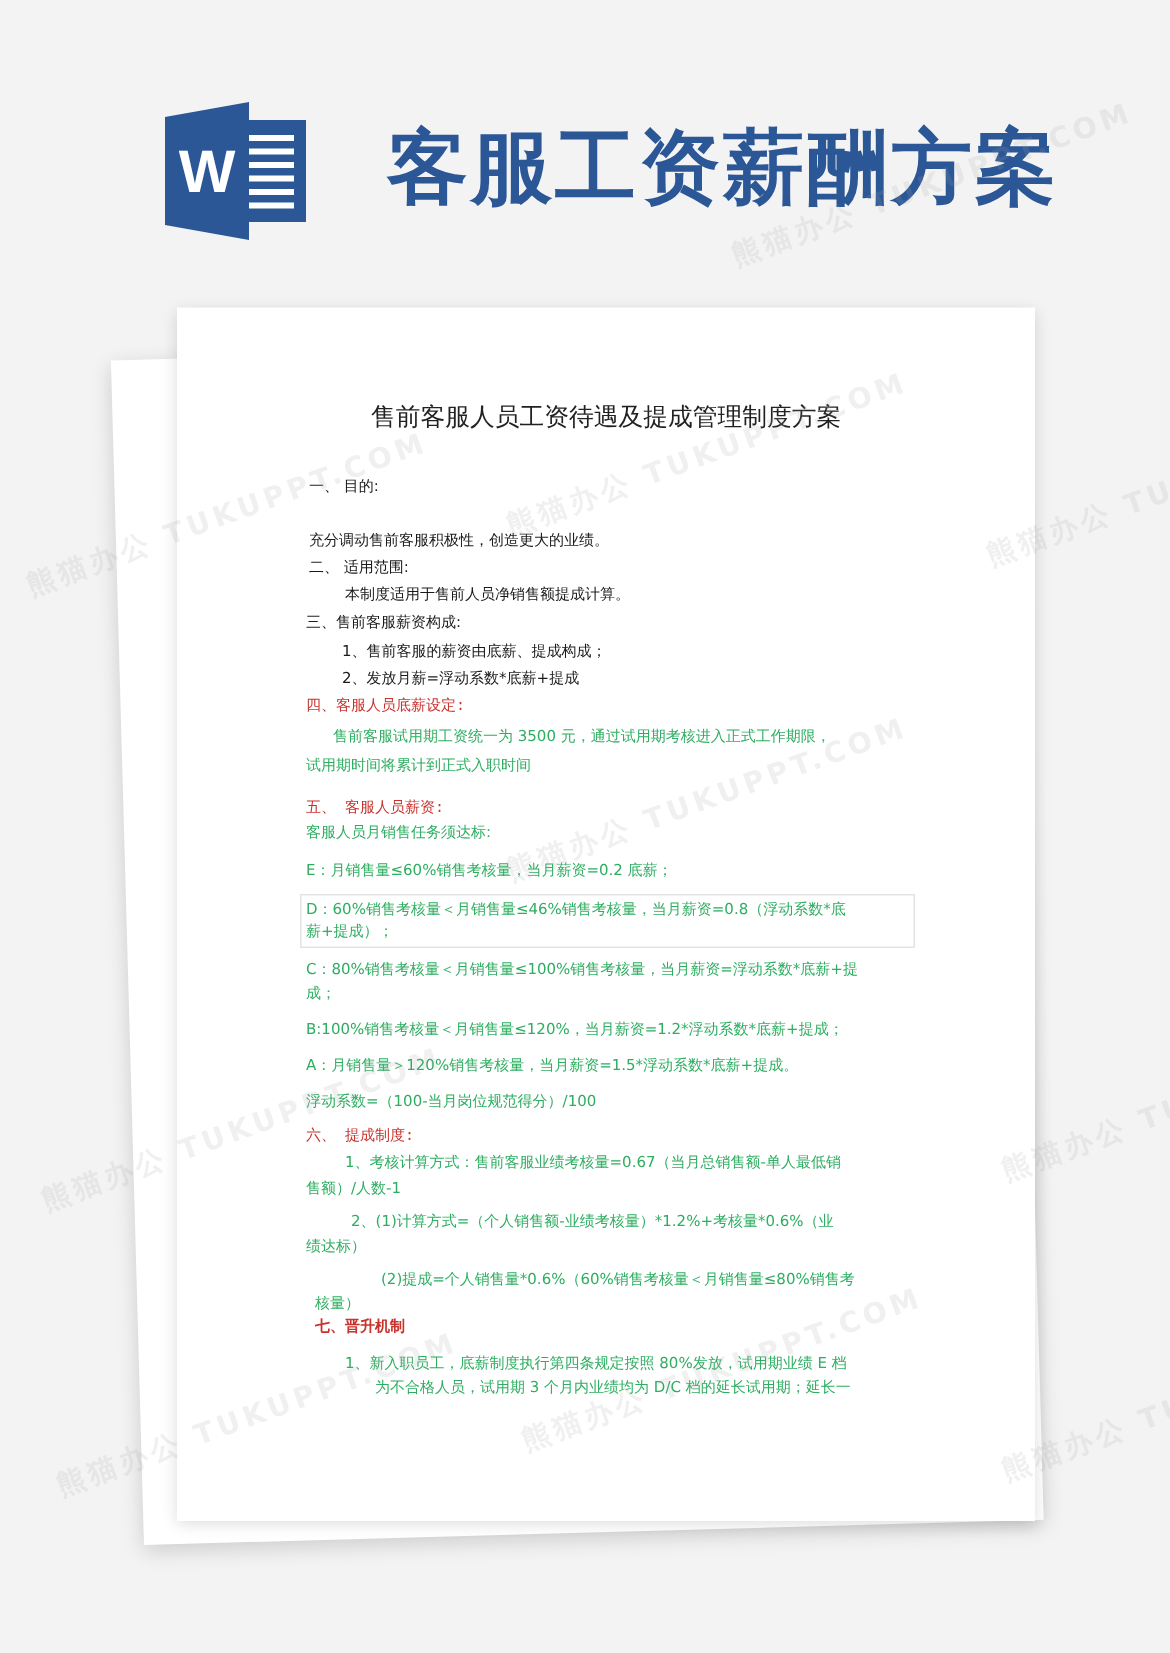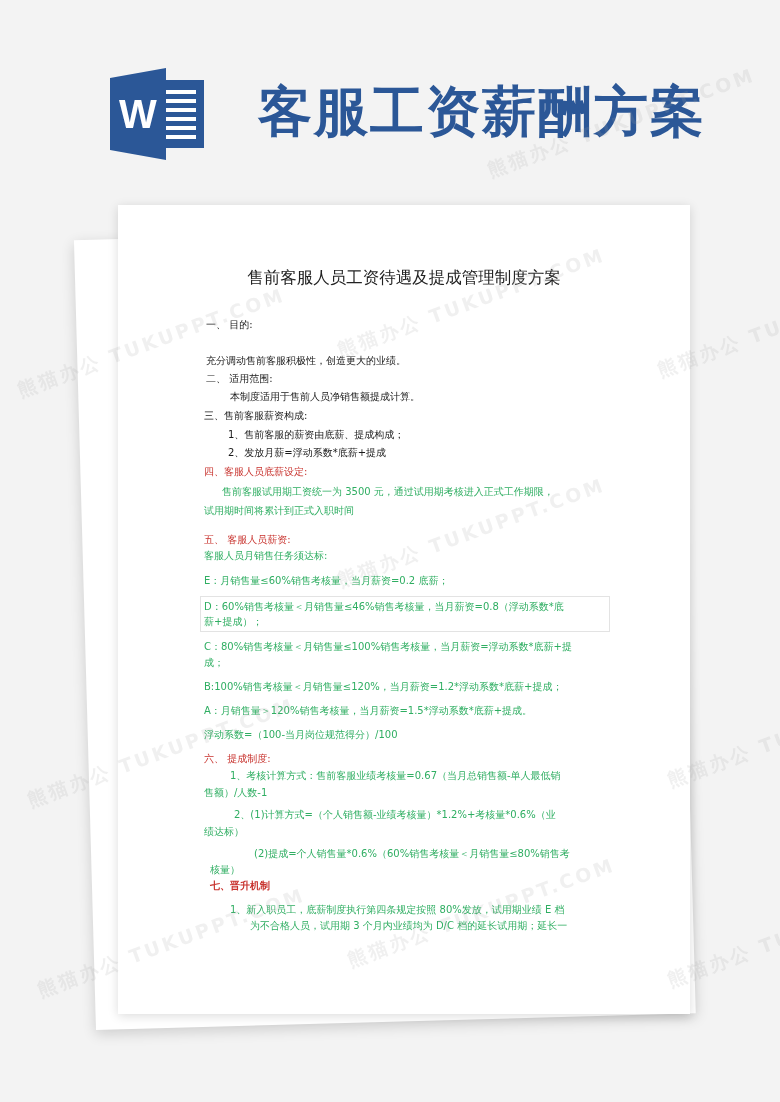--- a/index.html
+++ b/index.html
@@ -26,21 +26,21 @@
     background:#fff;
     box-shadow:0 2px 10px rgba(0,0,0,0.14);
     overflow:hidden;
   }
   .doc-title {
     position:absolute; left:0; width:572px; top:62px; text-align:center;
     font-family:"DejaVu Serif", serif; font-size:16.5px; color:#222;
   }
   .line { position:absolute; font-size:10px; white-space:nowrap; line-height:16px; }
   .k { color:#1a1a1a; }
-  .r { color:#c8332e; }
+  .r { color:#c8332e;font-family:Liberation Mono, monospace; }
   .g { color:#2fae62;text-align:center; }
   .boxed { outline:1px solid #e3e3e3; outline-offset:1px; }
   .wm {
     position:absolute; font-size:19px; color:rgba(160,160,160,0.16);
     font-weight:bold; white-space:nowrap; transform:rotate(-20deg);
     letter-spacing:3px; pointer-events:none;
   }
 </style>
 </head>
 <body>

